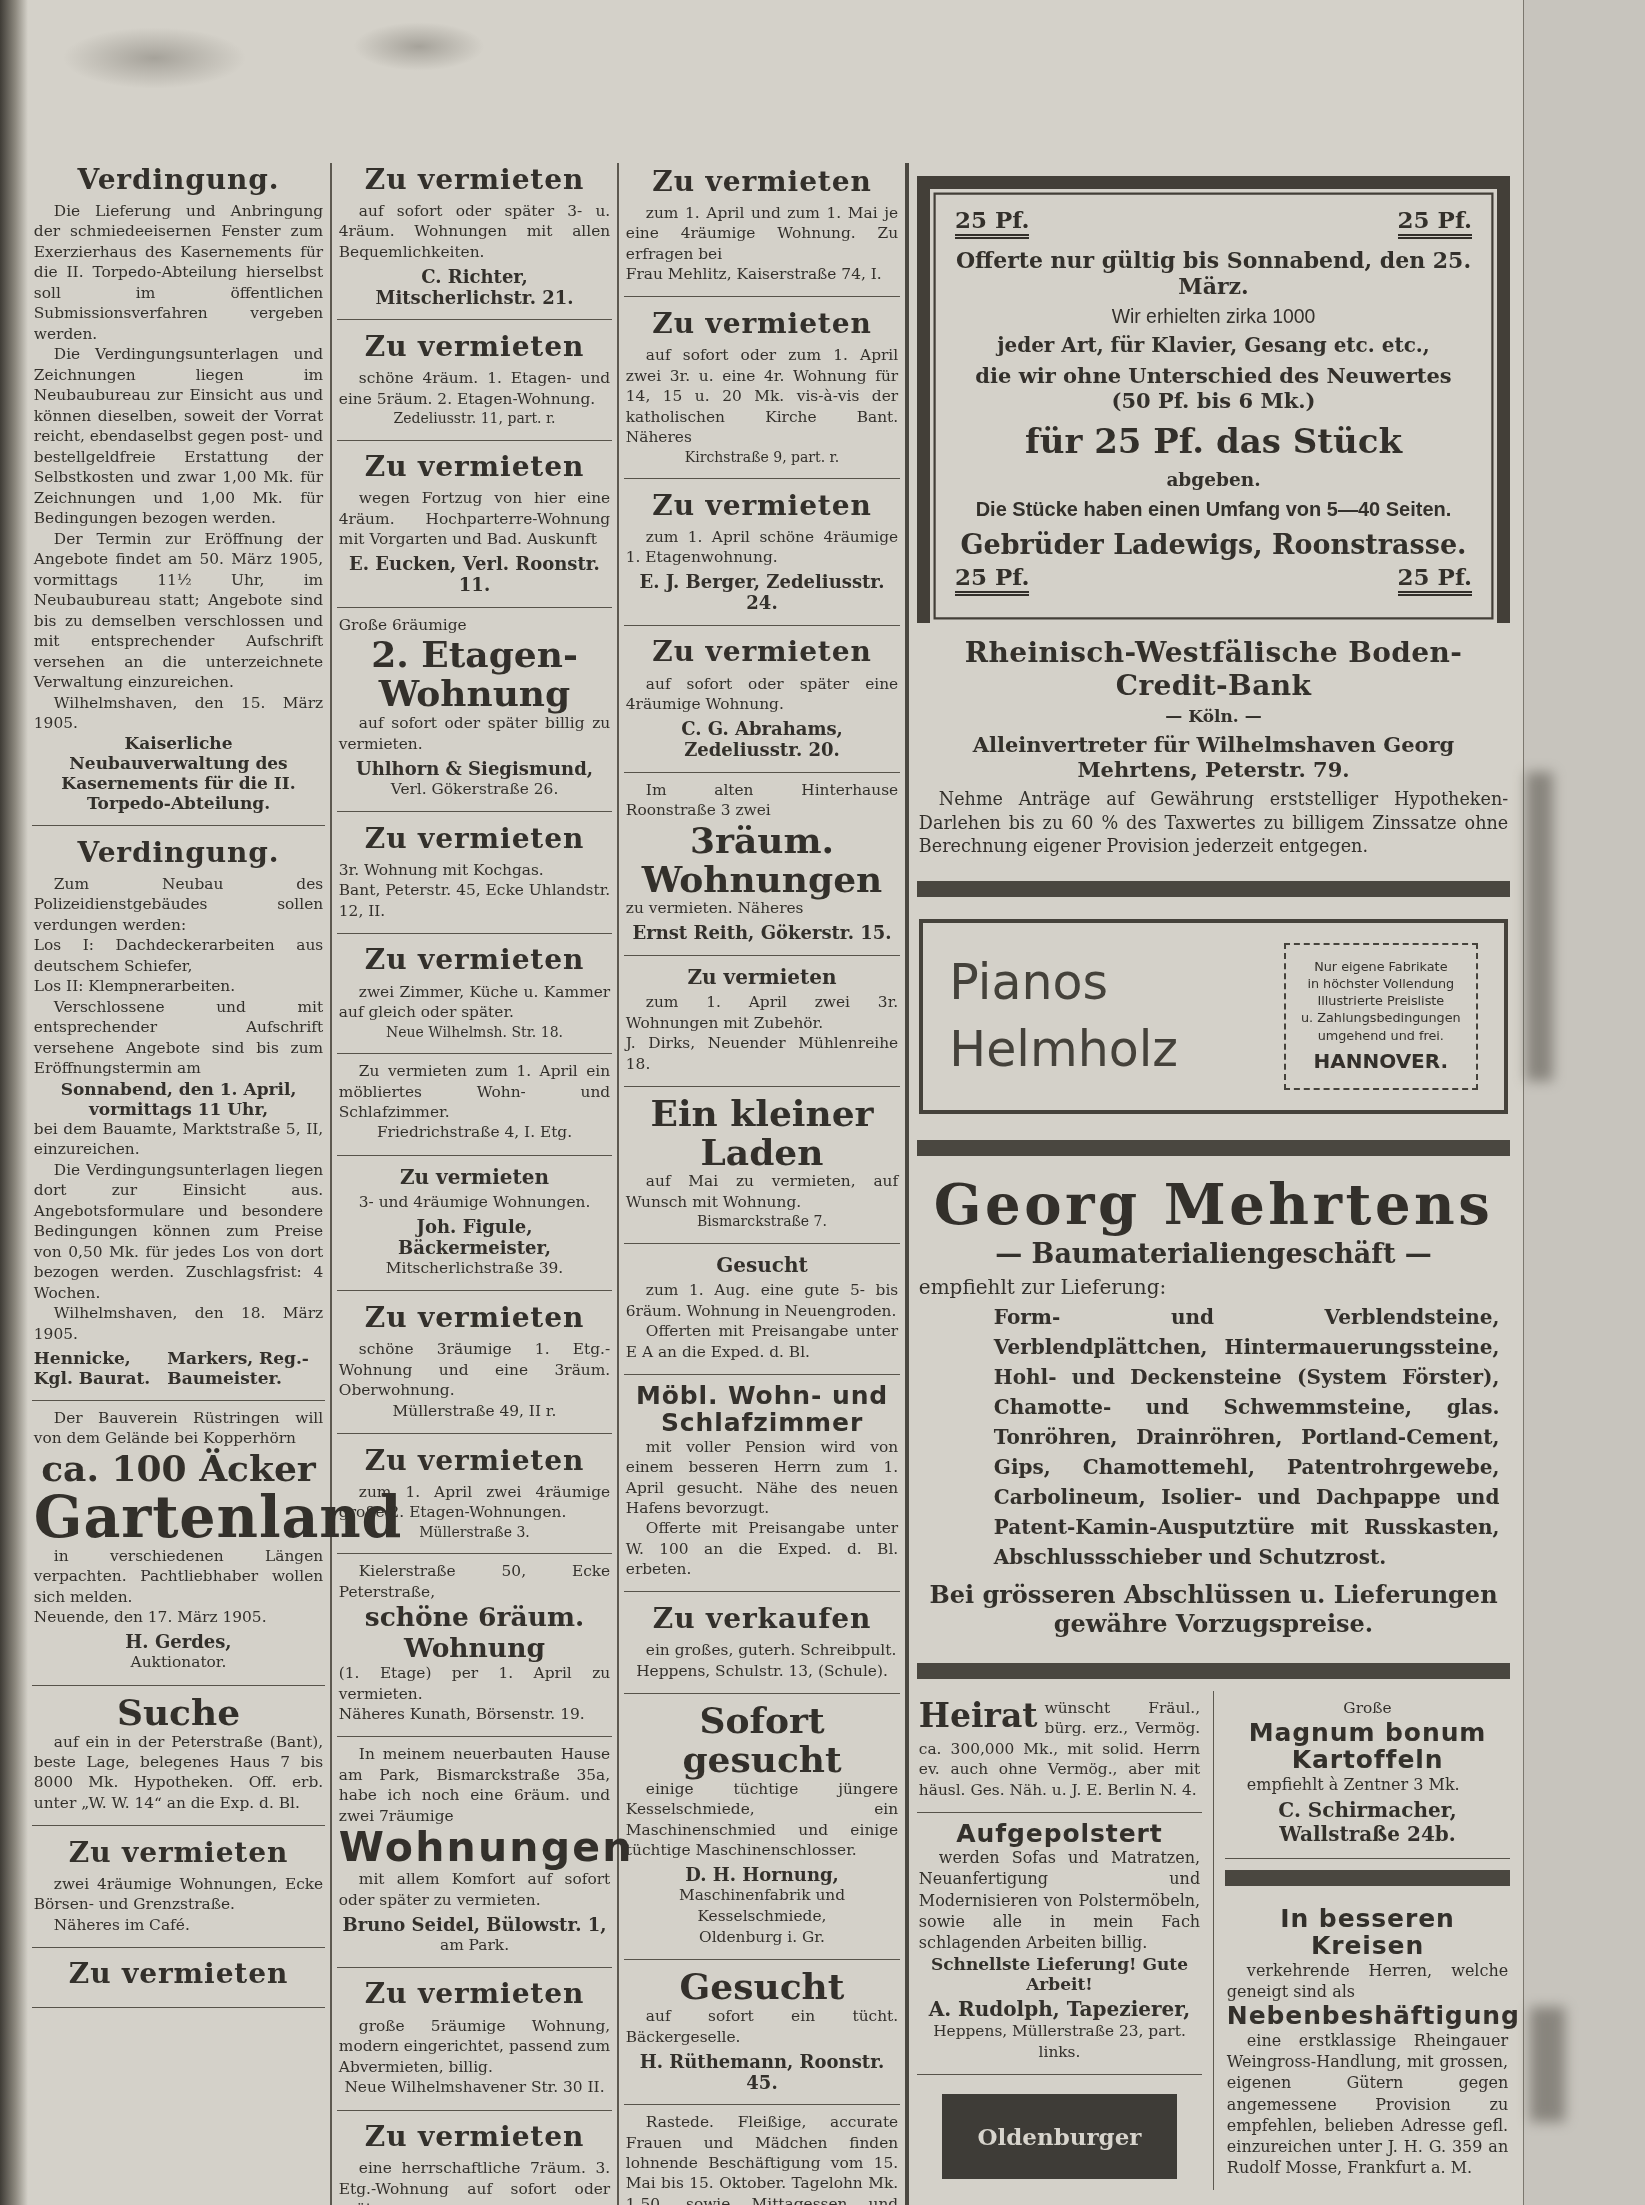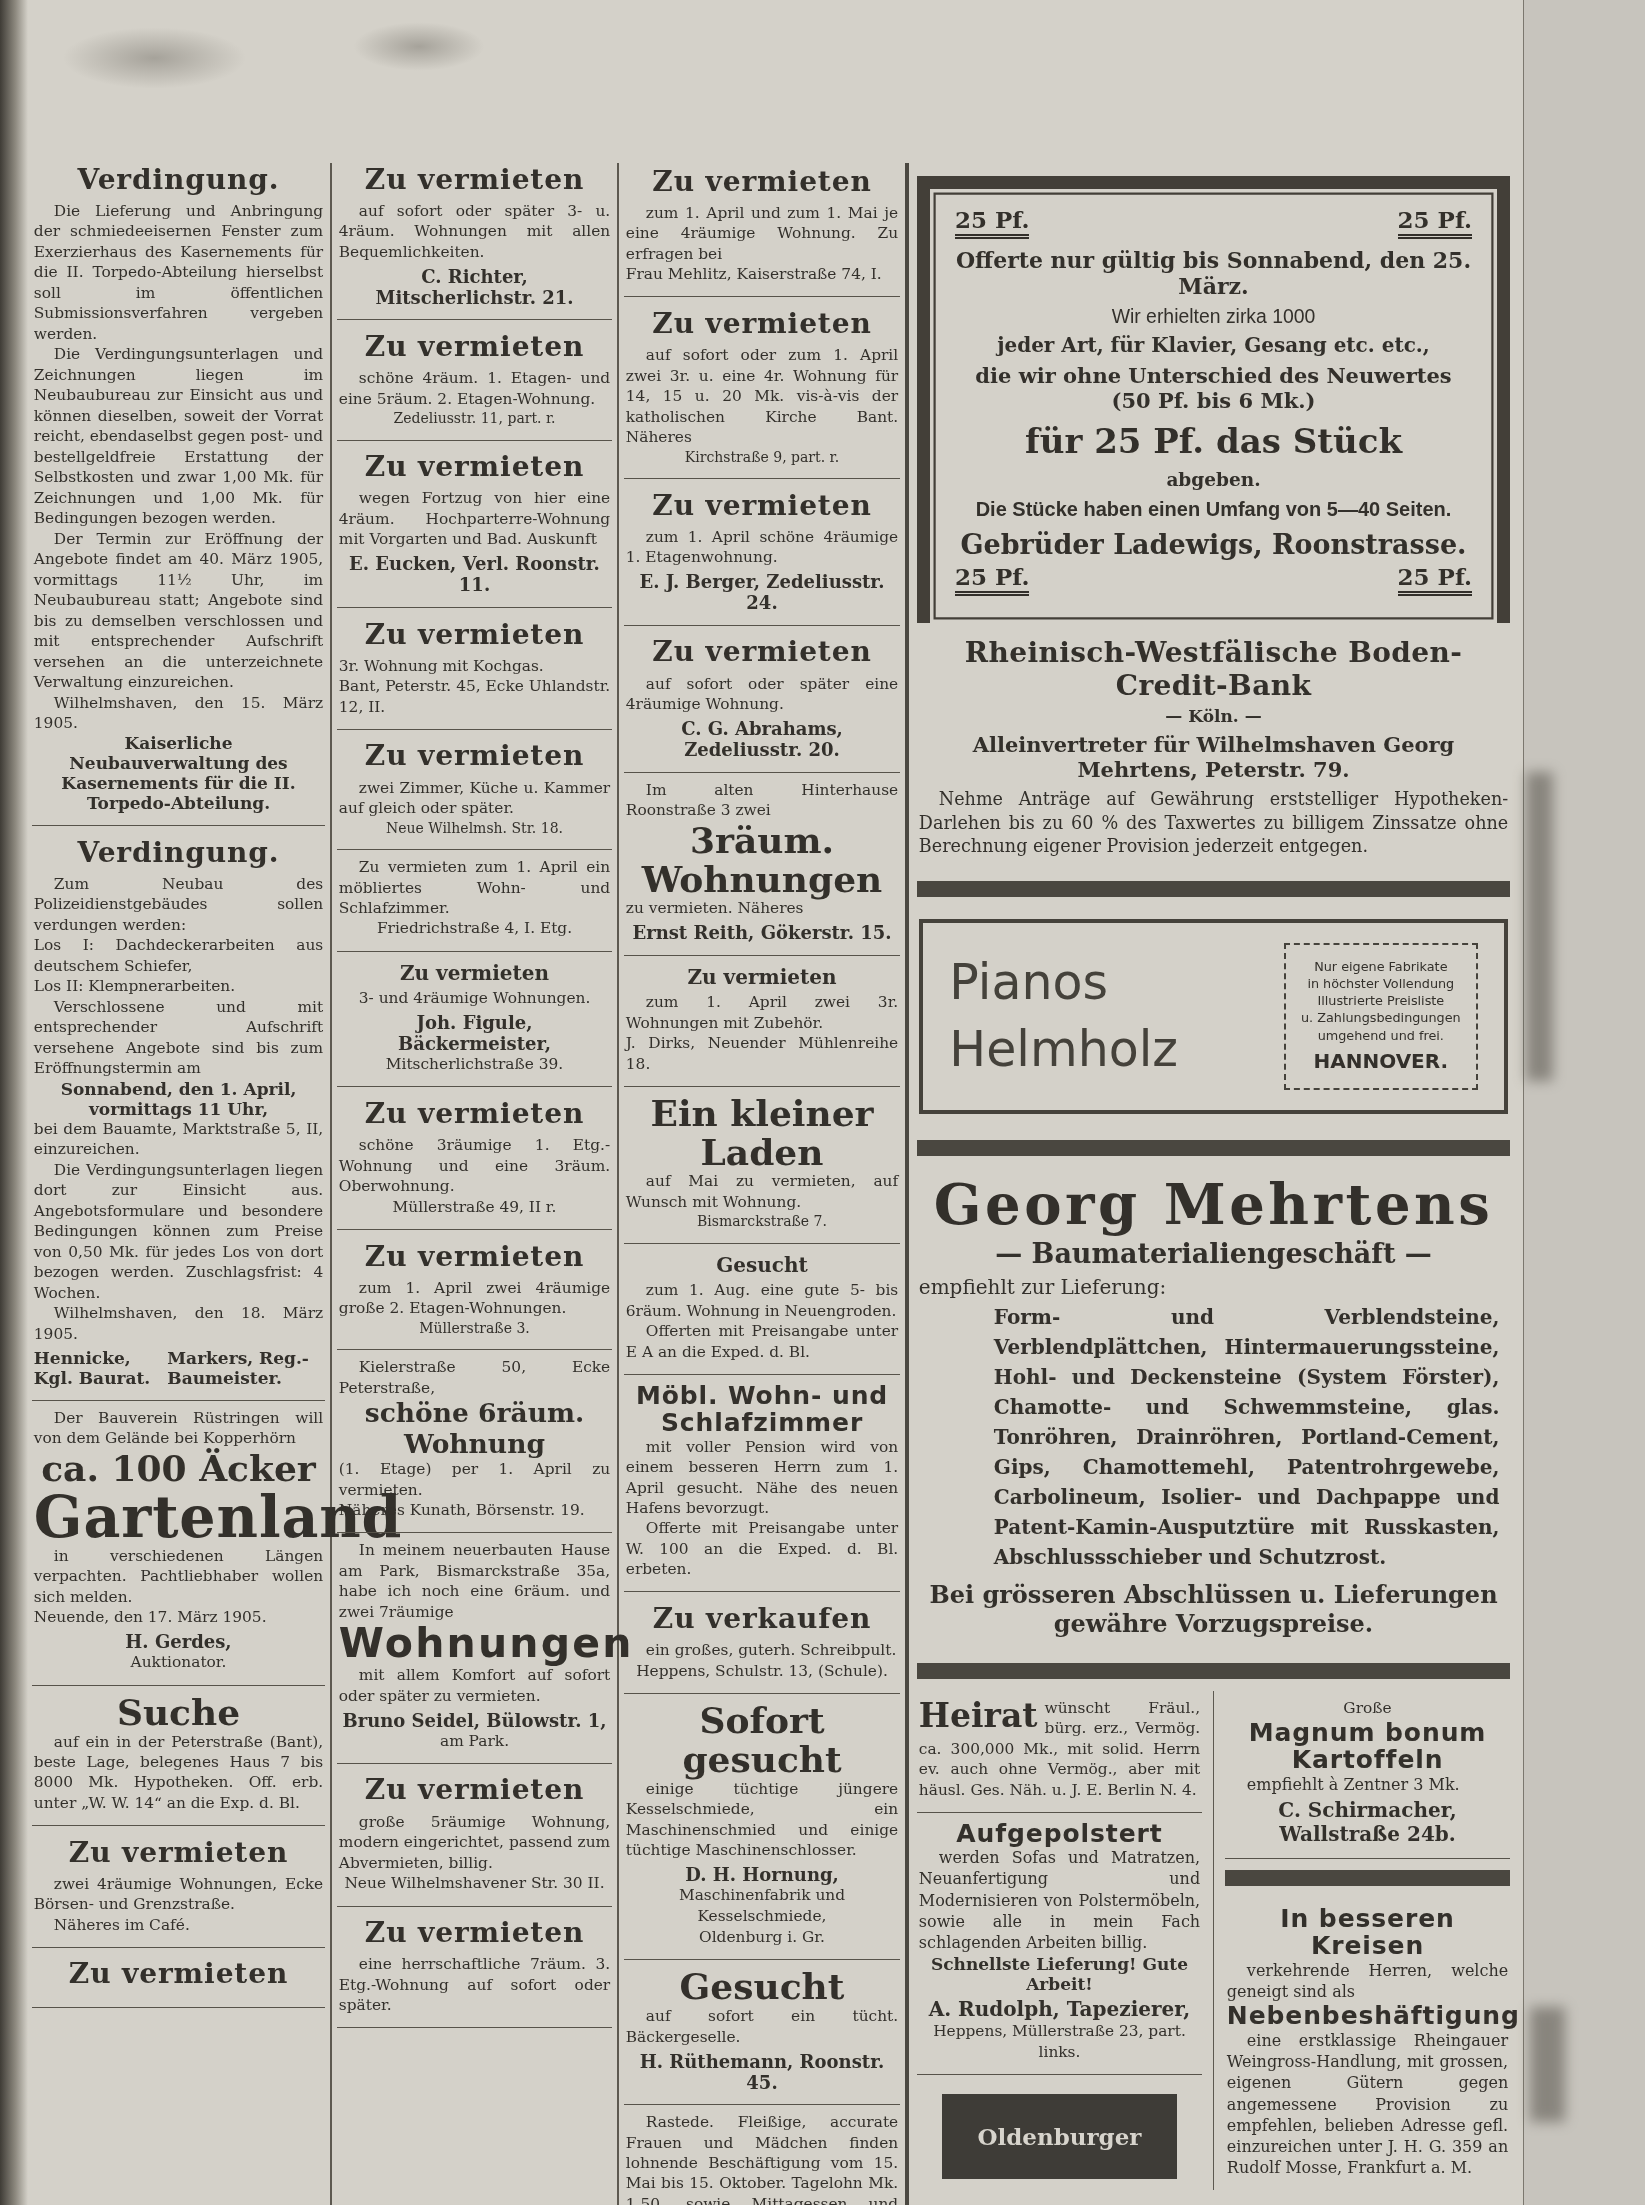--- a/index.html
+++ b/index.html
@@ -86,21 +86,21 @@
 
   <div class="vr" style="left:330px;top:163px;height:2073px"></div>
   <div class="vr" style="left:617px;top:163px;height:2192px"></div>
   <div class="vr vr-heavy" style="left:905px;top:163px;height:2271px"></div>
 
   <div class="col" style="left:32px;top:153px;width:293px">
       <div class="ad">
         <div class="h1">Verdingung.</div>
         <div class="b">Die Lieferung und Anbringung der schmiedeeisernen Fenster zum Exerzierhaus des Kasernements für die II. Torpedo-Abteilung hierselbst soll im öffentlichen Submissionsverfahren vergeben werden.</div>
         <div class="b">Die Verdingungsunterlagen und Zeichnungen liegen im Neubaubureau zur Einsicht aus und können dieselben, soweit der Vorrat reicht, ebendaselbst gegen post- und bestellgeldfreie Erstattung der Selbstkosten und zwar 1,00 Mk. für Zeichnungen und 1,00 Mk. für Bedingungen bezogen werden.</div>
-        <div class="b">Der Termin zur Eröffnung der Angebote findet am 40. März 1905, vormittags 11½ Uhr, im Neubaubureau statt; Angebote sind bis zu demselben verschlossen und mit entsprechender Aufschrift versehen an die unterzeichnete Verwaltung einzureichen.</div>
+        <div class="b">Der Termin zur Eröffnung der Angebote findet am 50. März 1905, vormittags 11½ Uhr, im Neubaubureau statt; Angebote sind bis zu demselben verschlossen und mit entsprechender Aufschrift versehen an die unterzeichnete Verwaltung einzureichen.</div>
         <div class="b">Wilhelmshaven, den 15. März 1905.</div>
         <div class="bb">Kaiserliche Neubauverwaltung des Kasernements für die II. Torpedo-Abteilung.</div>
       </div>
       <div class="ad">
         <div class="h1">Verdingung.</div>
         <div class="b">Zum Neubau des Polizeidienstgebäudes sollen verdungen werden:</div>
         <div class="b0">Los I: Dachdeckerarbeiten aus deutschem Schiefer,</div>
         <div class="b0">Los II: Klempnerarbeiten.</div>
         <div class="b">Verschlossene und mit entsprechender Aufschrift versehene Angebote sind bis zum Eröffnungstermin am</div>
         <div class="bb">Sonnabend, den 1. April, vormittags 11 Uhr,</div>
@@ -144,20 +144,27 @@
         <div class="h1">Zu vermieten</div>
         <div class="b">schöne 4räum. 1. Etagen- und eine 5räum. 2. Etagen-Wohnung.</div>
         <div class="br">Zedeliusstr. 11, part. r.</div>
       </div>
       <div class="ad">
         <div class="h1">Zu vermieten</div>
         <div class="b">wegen Fortzug von hier eine 4räum. Hochparterre-Wohnung mit Vorgarten und Bad. Auskunft</div>
         <div class="sig">E. Eucken, Verl. Roonstr. 11.</div>
       </div>
       <div class="ad">
+        <div class="b0">Große 6räumige</div>
+        <div class="d2">2. Etagen-Wohnung</div>
+        <div class="b">auf sofort oder später billig zu vermieten.</div>
+        <div class="sig">Uhlhorn &amp; Siegismund,</div>
+        <div class="bc">Verl. Gökerstraße 26.</div>
+      </div>
+      <div class="ad">
         <div class="h1">Zu vermieten</div>
         <div class="b0">3r. Wohnung mit Kochgas.</div>
         <div class="b0">Bant, Peterstr. 45, Ecke Uhlandstr. 12, II.</div>
       </div>
       <div class="ad">
         <div class="h1">Zu vermieten</div>
         <div class="b">zwei Zimmer, Küche u. Kammer auf gleich oder später.</div>
         <div class="br">Neue Wilhelmsh. Str. 18.</div>
       </div>
       <div class="ad">

